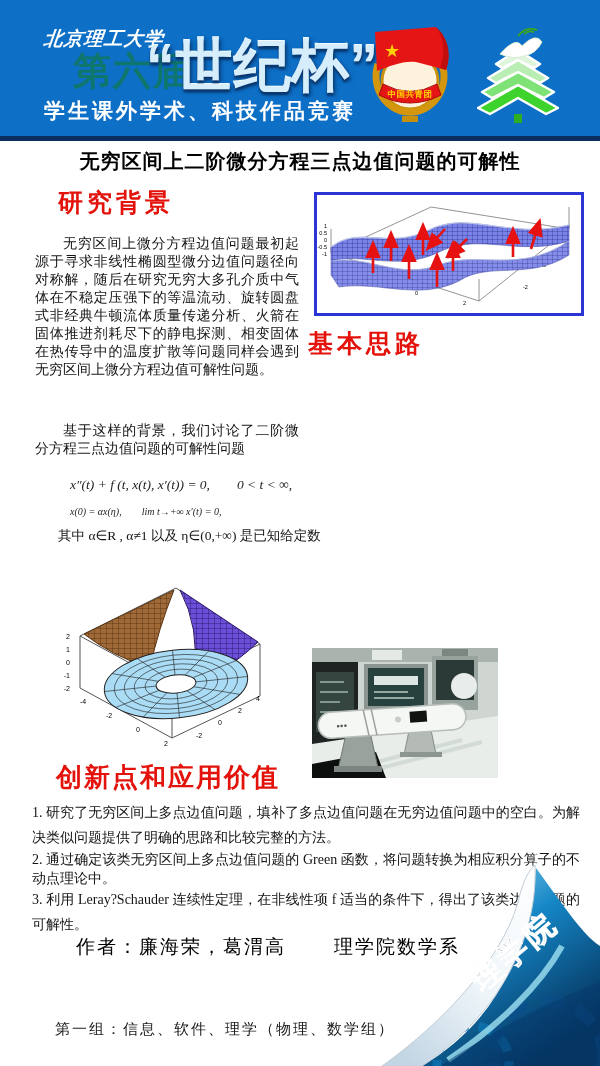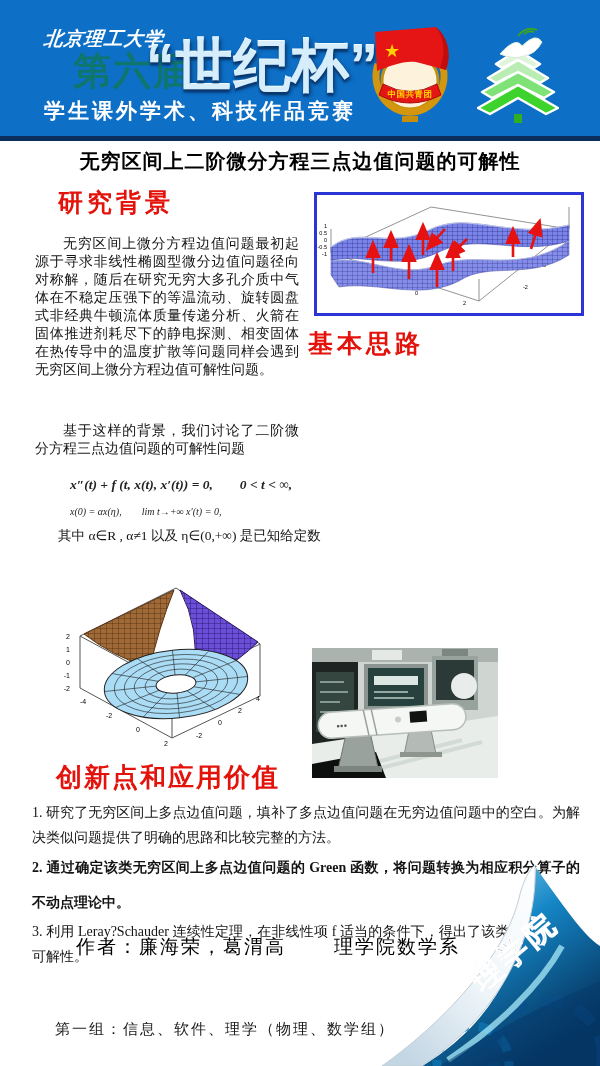--- a/index.html
+++ b/index.html
@@ -63,21 +63,21 @@
   </svg>
 
   <div class="abs poster-title">无穷区间上二阶微分方程三点边值问题的可解性</div>
 
   <div class="abs red-h" style="left:58px;top:186px;">研究背景</div>
 
   <div class="abs body-text indent" style="left:35px;top:235px;width:264px;">无穷区间上微分方程边值问题最初起源于寻求非线性椭圆型微分边值问题径向对称解，随后在研究无穷大多孔介质中气体在不稳定压强下的等温流动、旋转圆盘式非经典牛顿流体质量传递分析、火箭在固体推进剂耗尽下的静电探测、相变固体在热传导中的温度扩散等问题同样会遇到无穷区间上微分方程边值可解性问题。</div>
 
   <div class="abs body-text indent" style="left:35px;top:422px;width:264px;">基于这样的背景，我们讨论了二阶微分方程三点边值问题的可解性问题</div>
 
-  <div class="abs formula" style="left:70px;top:476px;font-size:13.5px;font-weight:bold;">x″(t) + f (t, x(t), x′(t)) = 0,　　0 &lt; t &lt; ∞,</div>
+  <div class="abs formula" style="left:70px;top:476px;font-size:13.5px;">x″(t) + f (t, x(t), x′(t)) = 0,　　0 &lt; t &lt; ∞,</div>
   <div class="abs formula" style="left:70px;top:505px;font-size:10px;">x(0) = αx(η),　　lim t→+∞ x′(t) = 0,</div>
   <div class="abs body-text" style="left:58px;top:527px;font-size:13.5px;">其中 α∈R , α≠1 以及 η∈(0,+∞) 是已知给定数</div>
 
   <svg class="abs" style="left:58px;top:558px;" width="240" height="202" viewBox="0 0 240 202">
     <defs>
       <pattern id="brownMesh" width="6" height="5" patternUnits="userSpaceOnUse">
         <rect width="6" height="5" fill="#a06a38"></rect>
         <path d="M0,0H6M0,0V5" stroke="#4a2a0c" stroke-width="0.8"></path>
       </pattern>
       <pattern id="purpleMesh" width="6" height="5" patternUnits="userSpaceOnUse">
@@ -215,21 +215,21 @@
       <rect x="98" y="65" width="17" height="11" fill="#101310"></rect>
       <circle cx="86" cy="72" r="3" fill="#c7cdc9"></circle>
       <text x="24" y="76" font-size="6" fill="#555">●●●</text>
     </g>
   </svg>
 
   <div class="abs red-h" style="left:56px;top:760px;font-size:26px;letter-spacing:2px;">创新点和应用价值</div>
 
   <div class="abs" style="left:32px;top:801px;width:548px;">
     <div class="body-text" style="line-height:24.5px;">1. 研究了无穷区间上多点边值问题，填补了多点边值问题在无穷边值问题中的空白。为解决类似问题提供了明确的思路和比较完整的方法。</div>
-    <div class="body-text" style="line-height:35px;font-weight:bold;">2. 通过确定该类无穷区间上多点边值问题的 Green 函数，将问题转换为相应积分算子的不动点理论中。</div>
+    <div class="body-text" style="line-height:19px;">2. 通过确定该类无穷区间上多点边值问题的 Green 函数，将问题转换为相应积分算子的不动点理论中。</div>
     <div class="body-text" style="line-height:24.5px;">3. 利用 Leray?Schauder 连续性定理，在非线性项 f 适当的条件下，得出了该类边值问题的可解性。</div>
   </div>
 
   <div class="abs author-line" style="left:76px;top:934px;">
     <span>作者：廉海荣，葛渭高</span><span class="dept">理学院数学系</span>
   </div>
 
   <div class="abs footer-line" style="left:55px;top:1020px;">第一组：信息、软件、理学（物理、数学组）</div>
 
   <svg class="abs" style="left:378px;top:850px;" width="222" height="216" viewBox="0 0 222 216">

